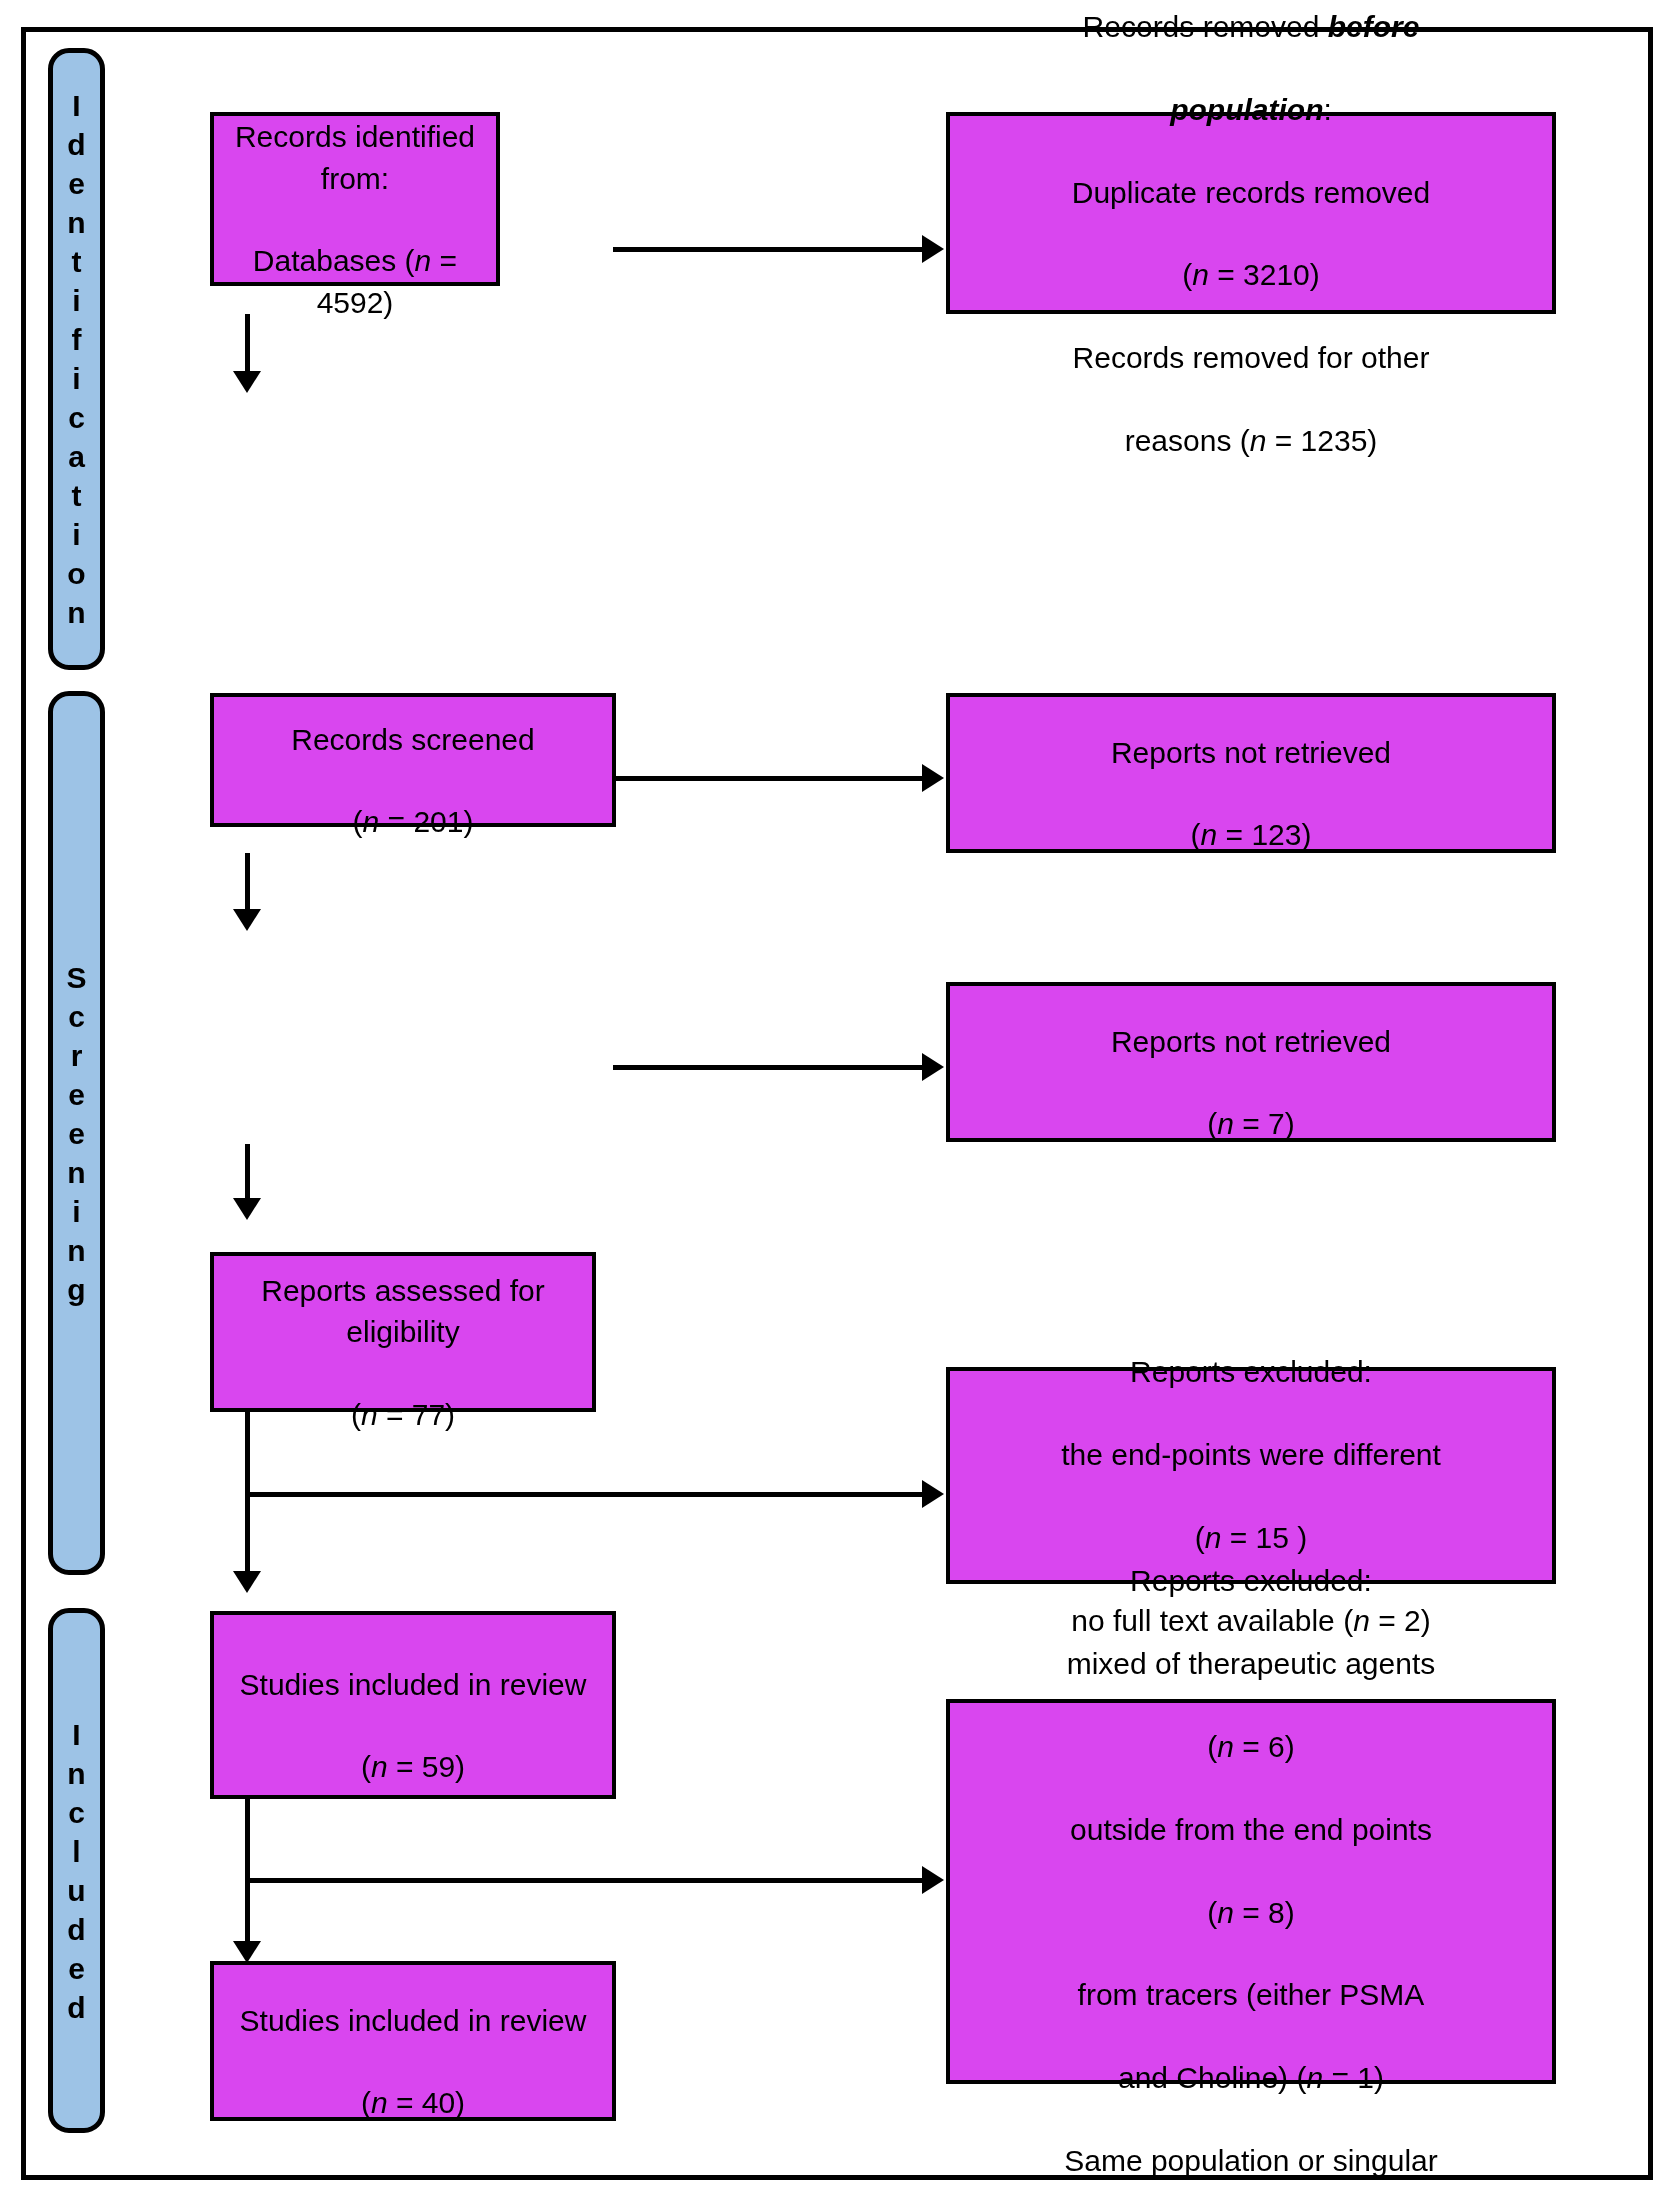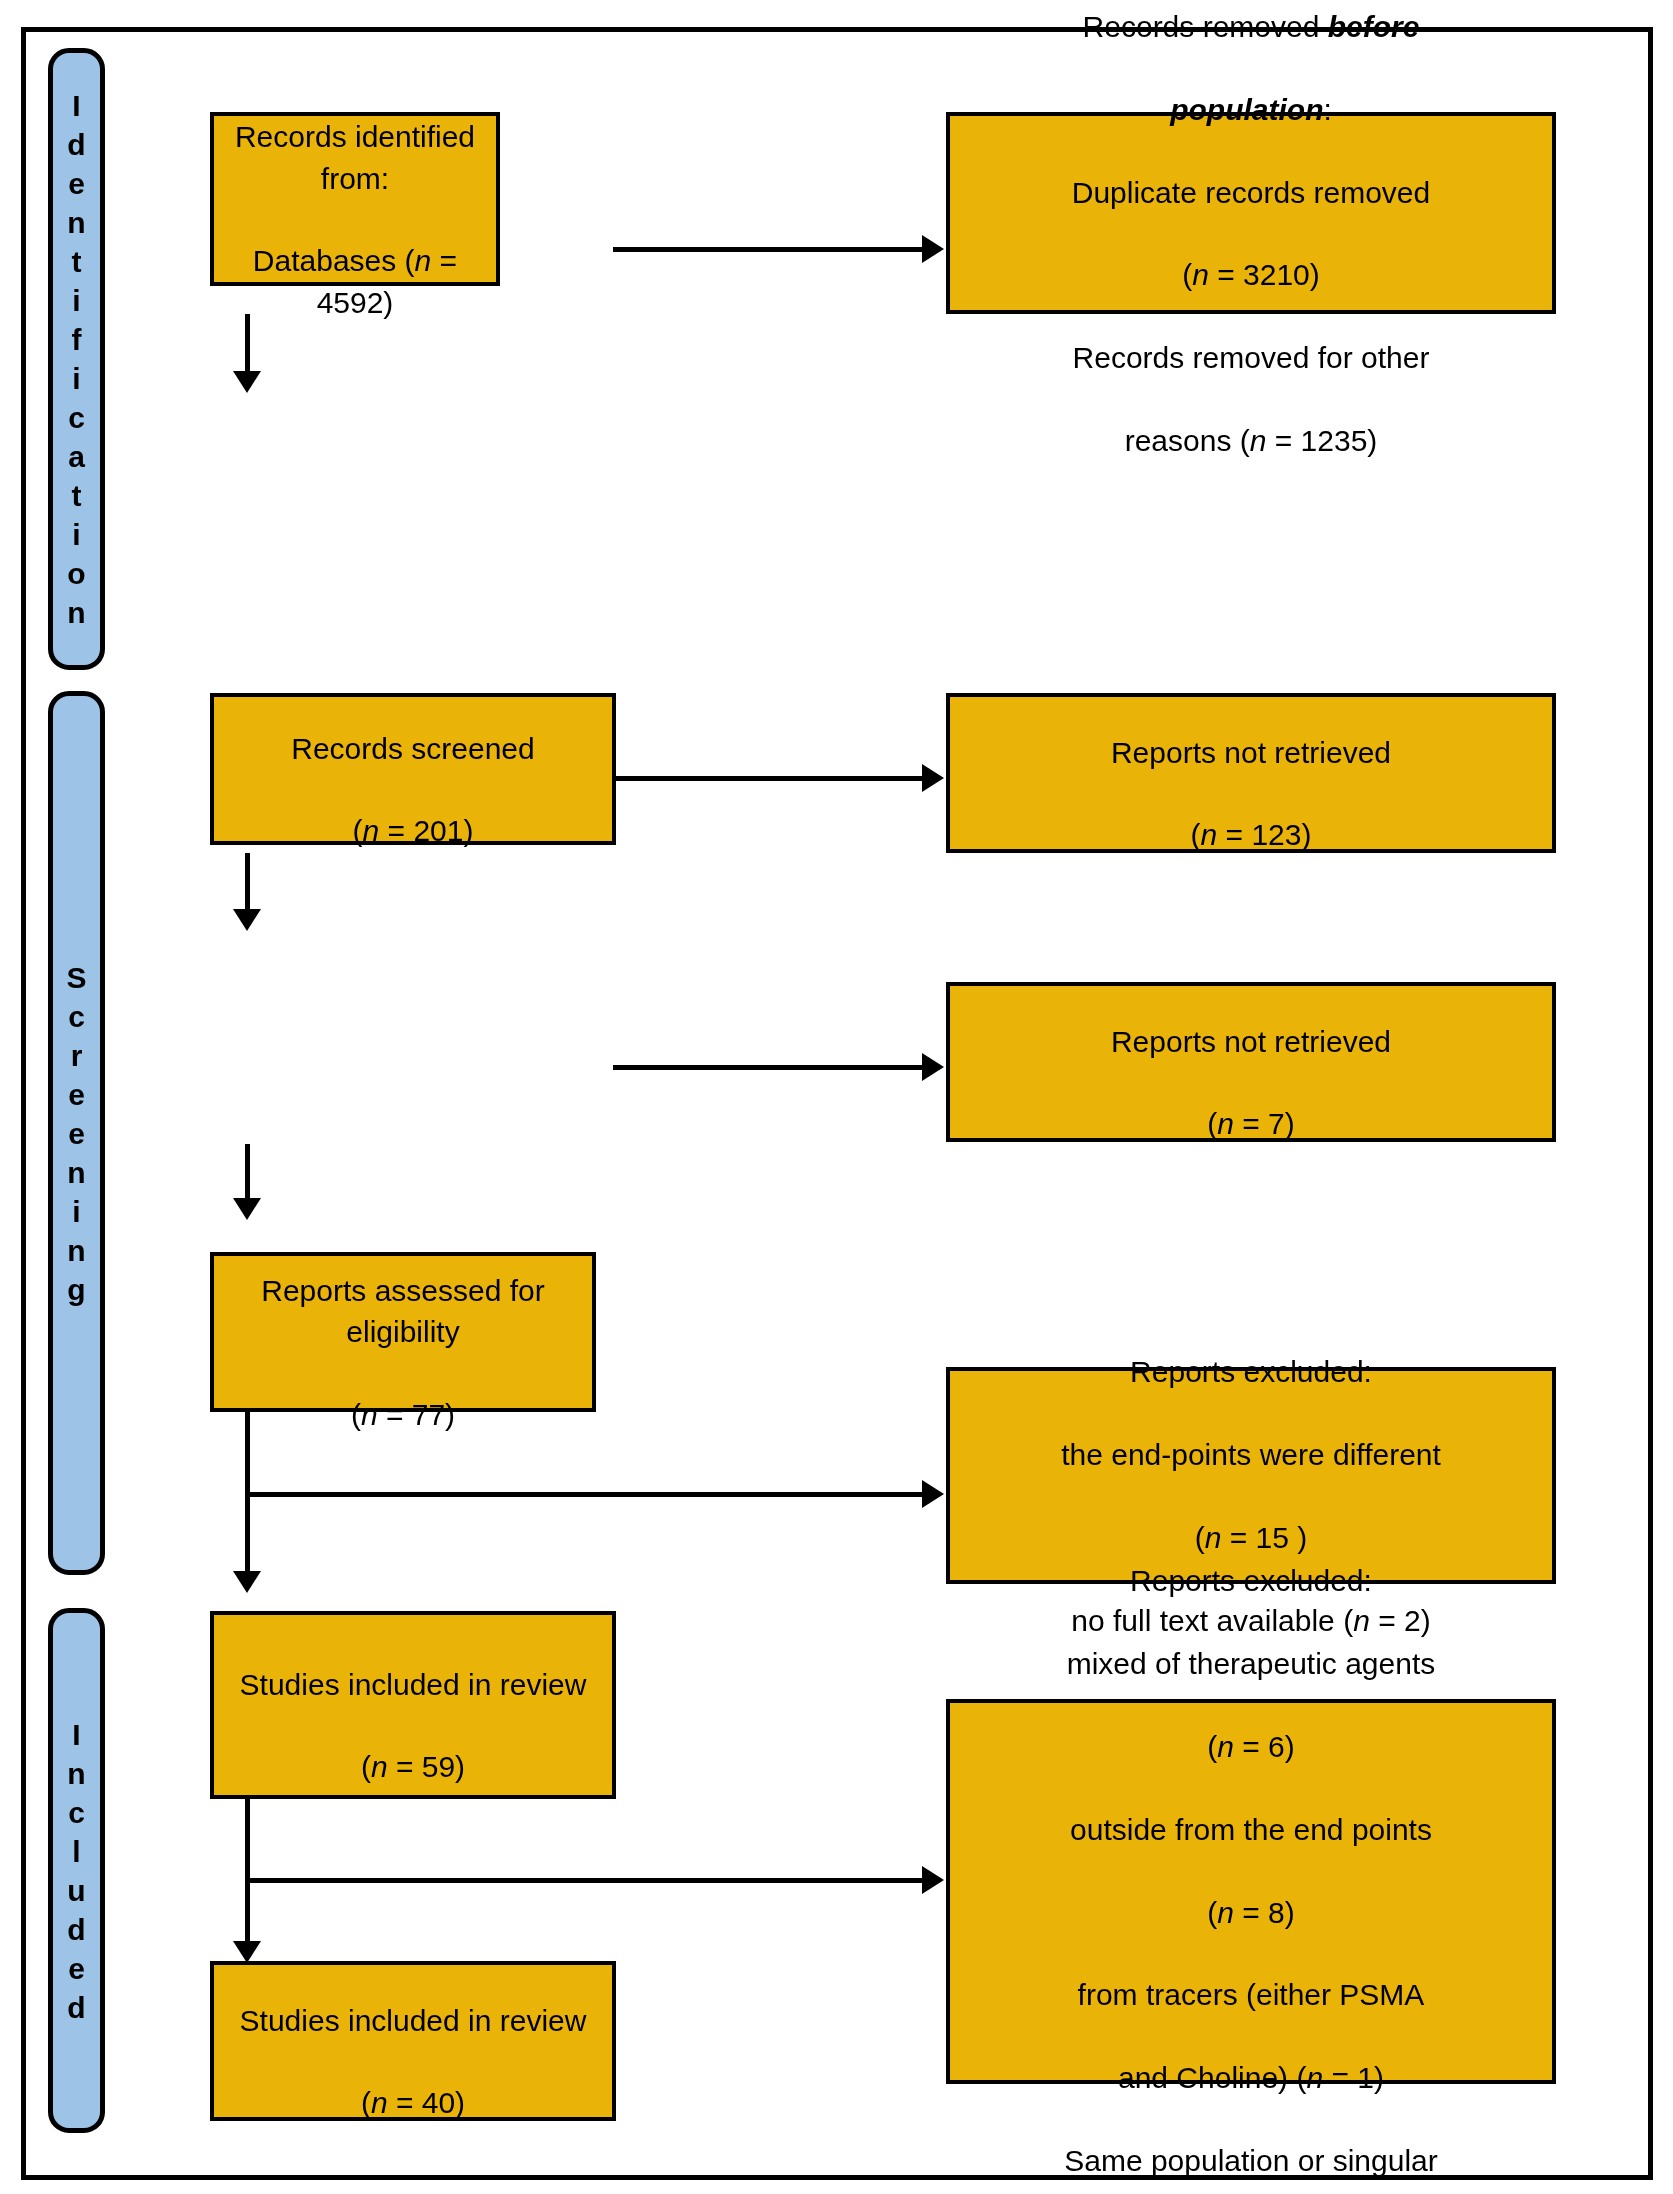--- a/index.html
+++ b/index.html
@@ -52,21 +52,21 @@
     letter-spacing: 0px;
   }
   .stage-letters span {
     display: block;
     text-align: center;
     height: 39px;
   }
   
   .flow-box {
     position: absolute;
-    background: #eab308;
+    background: #d946ef;
     border: 4.5px solid #000000;
     box-sizing: border-box;
     display: flex;
     align-items: center;
     justify-content: center;
     text-align: center;
     padding: 6px 10.4px;
   }
   .flow-box .box-text {
     font-size: 30px;
@@ -198,21 +198,21 @@
       <div class="box-text">
         <span>Records removed <b>before</b></span><br>
         <span><b>population</b>:</span><br>
         <span>Duplicate records removed</span><br>
         <span>(<i>n</i> = 3210)</span><br>
         <span>Records removed for other</span><br>
         <span>reasons (<i>n</i> = 1235)</span>
       </div>
     </div>
 
-    <div class="flow-box" style="left:184px; top:661px; width:406px; height:152px;align-items:center;">
+    <div class="flow-box" style="left:184px; top:661px; width:406px; height:134px;align-items:center;">
       <div class="box-text">
         <span>Records screened</span><br>
         <span>(<i>n</i> = 201)</span>
       </div>
     </div>
 
     <div class="flow-box" style="left:920px; top:661px; width:610px; height:160px;">
       <div class="box-text">
         <span>Reports not retrieved</span><br>
         <span>(<i>n</i> = 123)</span>

